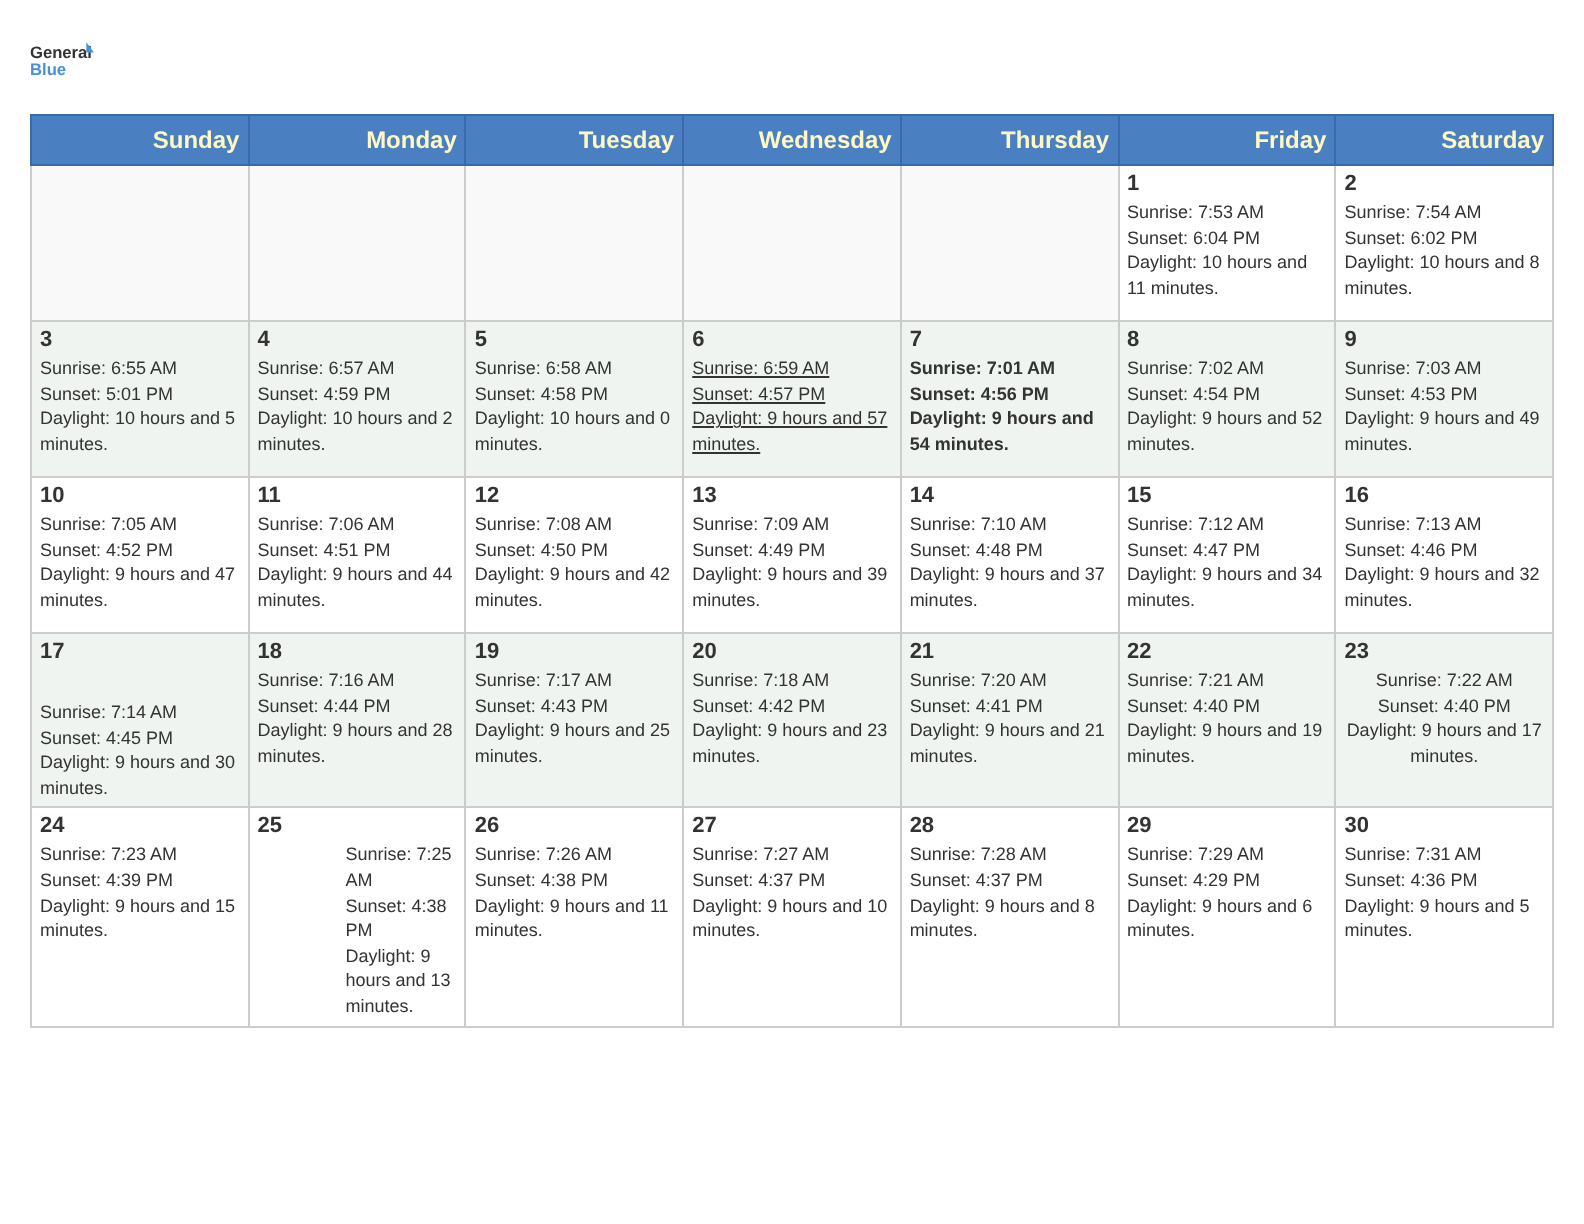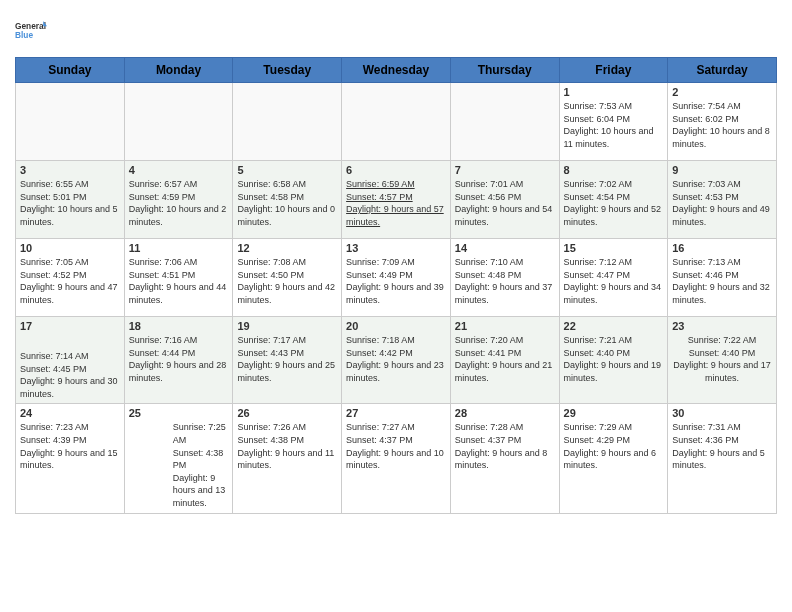--- a/index.html
+++ b/index.html
@@ -37,25 +37,25 @@
       font-size: 16px;
       color: #555;
     }
     table {
       width: 100%;
       border-collapse: collapse;
       table-layout: fixed;
     }
     th {
       background-color: #4a7fc1;
-      color: #000000;
+      color: #fef9c3;
       font-size: 12px;
       font-weight: bold;
       padding: 5px 4px;
-      text-align: center;
+      text-align: right;
       border: 1px solid #3a6aab;
     }
     td {
       border: 1px solid #ccc;
       vertical-align: top;
       padding: 3px 4px;
       font-size: 9.5px;
       color: #333;
       height: 78px;
       background: #fff;
@@ -148,21 +148,21 @@
 Daylight: 10 hours and 0 minutes.</div>
           </td>
           <td class="shade">
             <span class="day-num">6</span>
             <div class="day-info" style="white-space: pre-line; text-decoration: underline;">Sunrise: 6:59 AM
 Sunset: 4:57 PM
 Daylight: 9 hours and 57 minutes.</div>
           </td>
           <td class="shade">
             <span class="day-num">7</span>
-            <div class="day-info" style="white-space: pre-line;">Sunrise: 7:01 AM
+            <div class="day-info" style="white-space: pre-line; font-weight: bold;">Sunrise: 7:01 AM
 Sunset: 4:56 PM
 Daylight: 9 hours and 54 minutes.</div>
           </td>
           <td class="shade">
             <span class="day-num">8</span>
             <div class="day-info" style="white-space: pre-line;">Sunrise: 7:02 AM
 Sunset: 4:54 PM
 Daylight: 9 hours and 52 minutes.</div>
           </td>
           <td class="shade">

